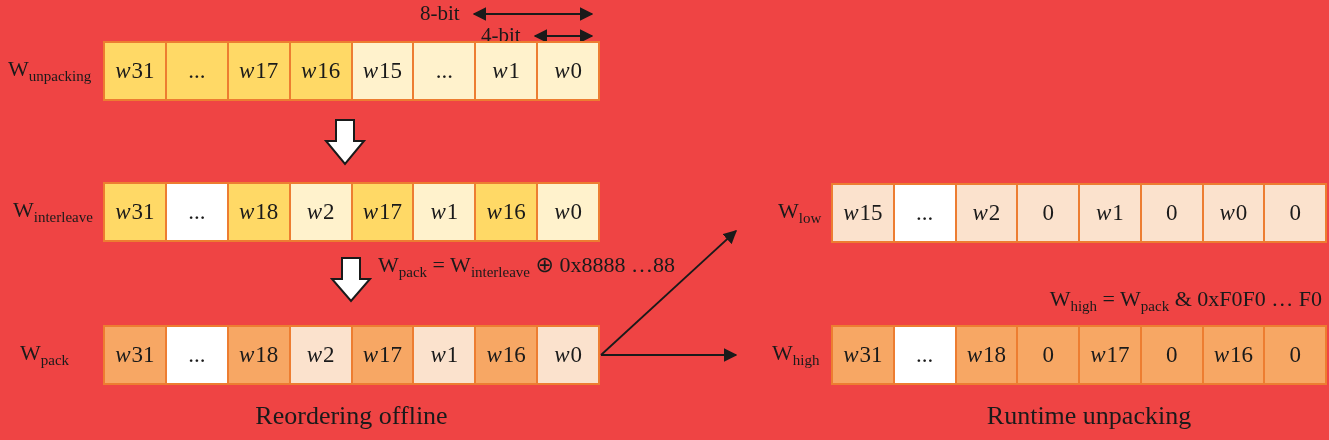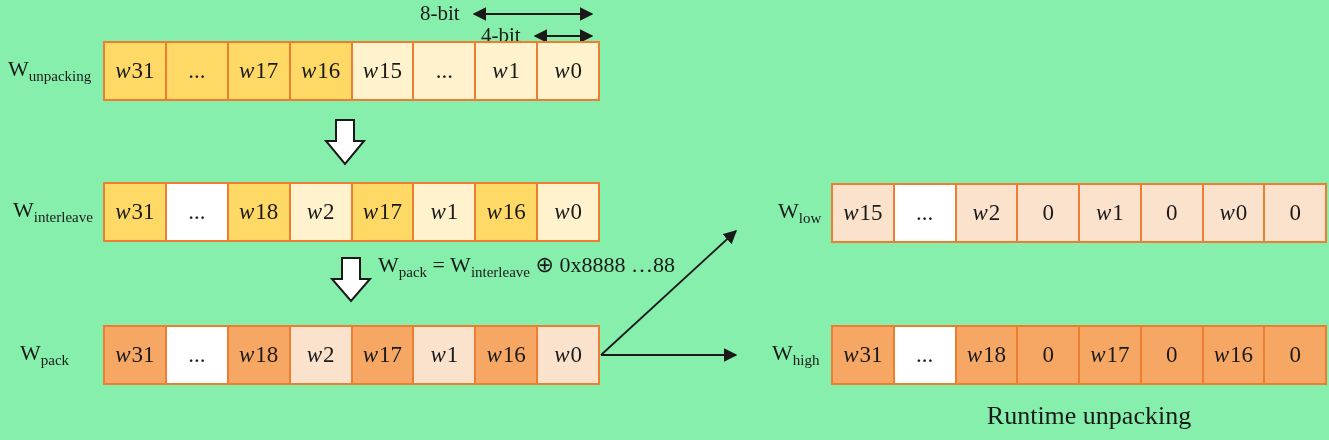--- a/index.html
+++ b/index.html
@@ -1,16 +1,16 @@
 <!DOCTYPE html>
 <html><head>
 <meta charset="utf-8">
 <style>
   html,body{margin:0;padding:0;background:#fff;}
-  .canvas{position:relative;width:1329px;height:440px;background:#86efac;
+  .canvas{position:relative;width:1329px;height:440px;background:#ef4444;
           font-family:"Liberation Serif",serif;color:#1a1a1a;overflow:hidden;}
   .row{position:absolute;display:flex;height:60px;}
   .cell{flex:1;box-sizing:border-box;border:2px solid #ED7D31;margin-left:-2px;
         display:flex;align-items:center;justify-content:center;
         font-size:23px;white-space:nowrap;}
   .cell:first-child{margin-left:0;}
   .cell i{font-style:italic;margin-right:1px;}
   .rowlabel{position:absolute;font-size:22px;white-space:nowrap;}
   .sub{font-size:15px;vertical-align:-5px;}
   .note{position:absolute;font-size:22px;white-space:nowrap;}
@@ -106,16 +106,20 @@
       <div class="cell" style="background: rgb(247, 167, 100);">0</div>
       <div class="cell" style="background: rgb(247, 167, 100);"><i>w</i>16</div>
       <div class="cell" style="background: rgb(247, 167, 100);">0</div>
     </div>
 
 
   <div class="note" style="left:378px;top:252px;">
     <span>W</span><span class="sub">pack</span><span> = W</span><span class="sub">interleave</span><span> ⊕ 0x8888 …88</span>
   </div>
 
+  <div class="formula-right" style="left:831px;top:286px;width:491px;">
+    <span>W</span><span class="sub">high</span><span> = W</span><span class="sub">pack</span><span> &amp; 0xF0F0 … F0</span>
+  </div>
 
+  <div class="caption" style="left:103px;top:401px;width:497px;">Reordering offline</div>
   <div class="caption" style="left:841px;top:401px;width:496px;">Runtime unpacking</div>
 
 </div>
 
 </body></html>

